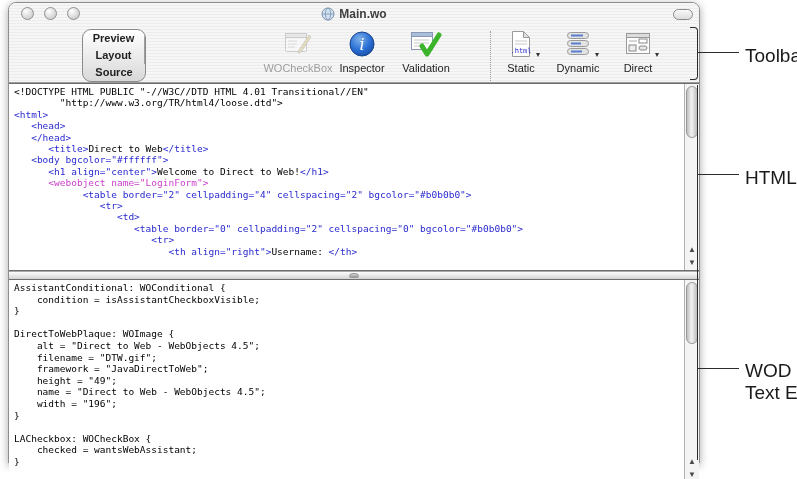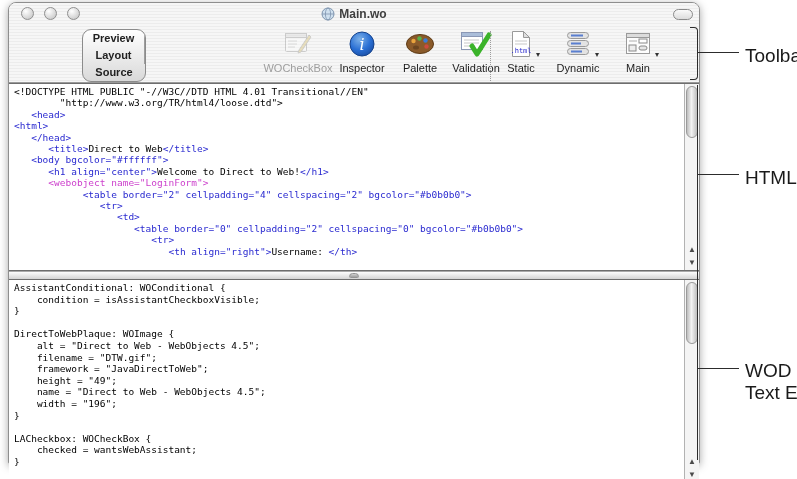--- a/index.html
+++ b/index.html
@@ -141,33 +141,20 @@
                       <stop offset="60%" stop-color="#2a6fd4"></stop>
                       <stop offset="100%" stop-color="#1a4fa5"></stop>
                 </radialGradient>
                   </defs>
                 <circle cx="14" cy="14" r="12" fill="url(#gi)" stroke="#16438c"></circle>
                 <text x="14" y="20" text-anchor="middle" font-family="DejaVu Serif,serif" font-style="italic" font-size="16" fill="#ffffff">i</text>
               </svg>
             </span>
             <span class="lbl">Inspector</span>
           </div>
-          <div class="tb-item" style="width:50px;">
-            <span class="ic">
-              <svg width="30" height="26" viewBox="0 0 30 26">
-                <ellipse cx="15" cy="13" rx="13.5" ry="9.5" fill="#8a5a2a" stroke="#5d3a15"></ellipse>
-                <ellipse cx="11" cy="16.5" rx="3" ry="2" fill="#6b4520"></ellipse>
-                <circle cx="8.5" cy="10" r="2.2" fill="#e8a33d"></circle>
-                <circle cx="14.5" cy="7.5" r="2.2" fill="#56b24a"></circle>
-                <circle cx="20.5" cy="9.5" r="2.2" fill="#3a7bd5"></circle>
-                <circle cx="21.5" cy="15.5" r="2.2" fill="#cc4a3e"></circle>
-              </svg>
-            </span>
-            <span class="lbl">Palette</span>
-          </div>
           <div class="tb-item">
             <span class="ic">
               <svg width="32" height="30" viewBox="0 0 32 30">
                 <rect x="1.5" y="3.5" width="21" height="17" fill="#ffffff" stroke="#8a97b5"></rect>
                 <rect x="1.5" y="3.5" width="21" height="4" fill="#aabdd9" stroke="#8a97b5"></rect>
                 <line x1="4" y1="11" x2="19" y2="11" stroke="#c8c8c8"></line>
                 <line x1="4" y1="14" x2="19" y2="14" stroke="#c8c8c8"></line>
                 <line x1="4" y1="17" x2="15" y2="17" stroke="#c8c8c8"></line>
                 <path d="M12 17 L17 25 L29 6" fill="none" stroke="#3bb32a" stroke-width="5" stroke-linecap="round" stroke-linejoin="round"></path>
               </svg>
@@ -211,32 +198,32 @@
               <svg width="30" height="28" viewBox="0 0 30 28">
                 <rect x="3.5" y="3.5" width="23" height="20" fill="#fdfdfd" stroke="#9a9a9a"></rect>
                 <rect x="3.5" y="3.5" width="23" height="4" fill="#dcdcdc" stroke="#9a9a9a"></rect>
                 <line x1="6" y1="11" x2="14" y2="11" stroke="#b0b0b0"></line>
                 <rect x="16" y="9" width="8" height="4" fill="#ffffff" stroke="#8a8a8a"></rect>
                 <rect x="6" y="15" width="7" height="6" fill="#eeeeee" stroke="#8a8a8a"></rect>
                 <rect x="16" y="16" width="8" height="4" rx="2" fill="#e6e6e6" stroke="#8a8a8a"></rect>
               </svg>
               <span class="drop">▾</span>
             </span>
-            <span class="lbl">Main</span>
+            <span class="lbl">Direct</span>
           </div>
         </div>
       </div>
     </div>
 
     <div class="pane pane-html">
       <div class="code" id="html-code">
           <div class="code-line"><span class="c-k">&lt;!DOCTYPE HTML PUBLIC "-//W3C//DTD HTML 4.01 Transitional//EN"</span></div>
           <div class="code-line"><span class="c-k">        "http://www.w3.org/TR/html4/loose.dtd"&gt;</span></div>
+          <div class="code-line"><span class="c-b">&lt;html&gt;</span></div>
           <div class="code-line"><span class="c-b">   &lt;head&gt;</span></div>
-          <div class="code-line"><span class="c-b">&lt;html&gt;</span></div>
           <div class="code-line"><span class="c-b">   &lt;/head&gt;</span></div>
           <div class="code-line"><span class="c-k">      </span><span class="c-b">&lt;title&gt;</span><span class="c-k">Direct to Web</span><span class="c-b">&lt;/title&gt;</span></div>
           <div class="code-line"><span class="c-b">   &lt;body bgcolor="#ffffff"&gt;</span></div>
           <div class="code-line"><span class="c-k">      </span><span class="c-b">&lt;h1 align="center"&gt;</span><span class="c-k">Welcome to Direct to Web!</span><span class="c-b">&lt;/h1&gt;</span></div>
           <div class="code-line"><span class="c-k">      </span><span class="c-m">&lt;webobject name="LoginForm"&gt;</span></div>
           <div class="code-line"><span class="c-b">            &lt;table border="2" cellpadding="4" cellspacing="2" bgcolor="#b0b0b0"&gt;</span></div>
           <div class="code-line"><span class="c-b">               &lt;tr&gt;</span></div>
           <div class="code-line"><span class="c-b">                  &lt;td&gt;</span></div>
           <div class="code-line"><span class="c-b">                     &lt;table border="0" cellpadding="2" cellspacing="0" bgcolor="#b0b0b0"&gt;</span></div>
           <div class="code-line"><span class="c-b">                        &lt;tr&gt;</span></div>

